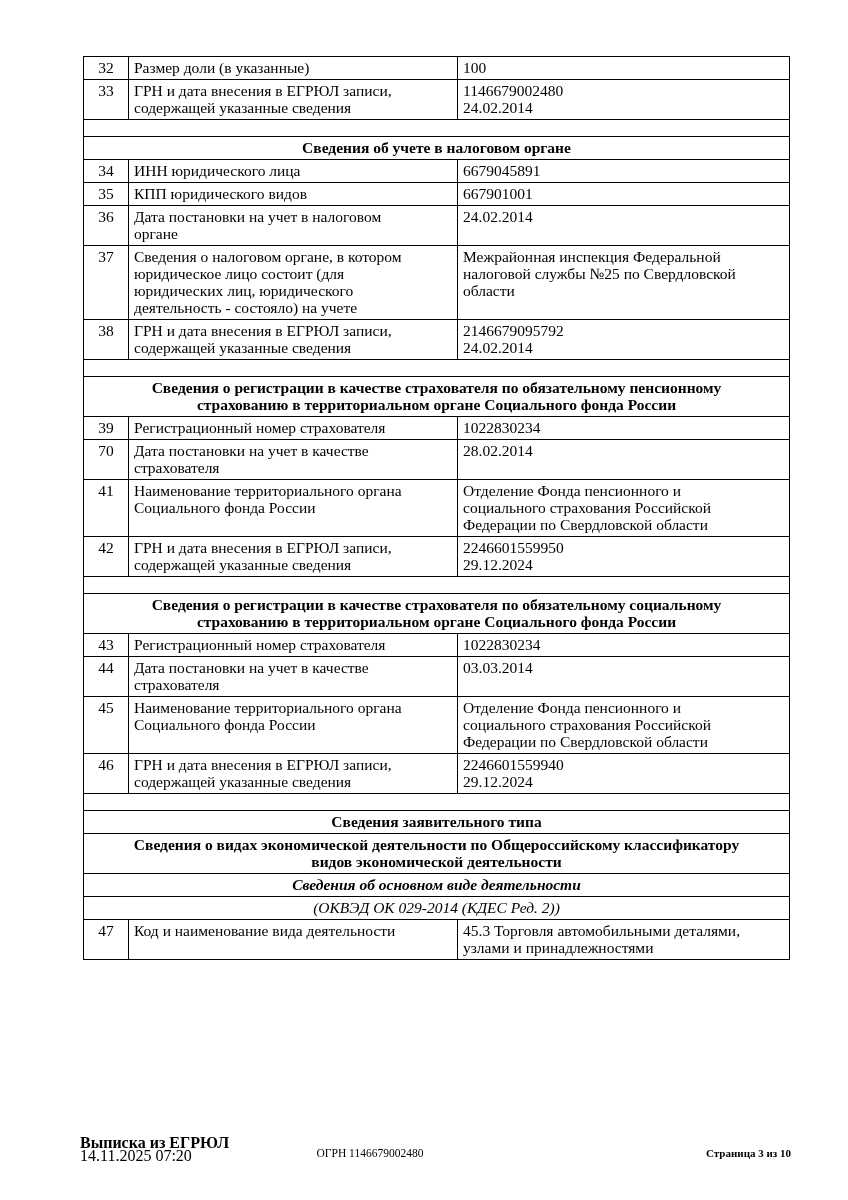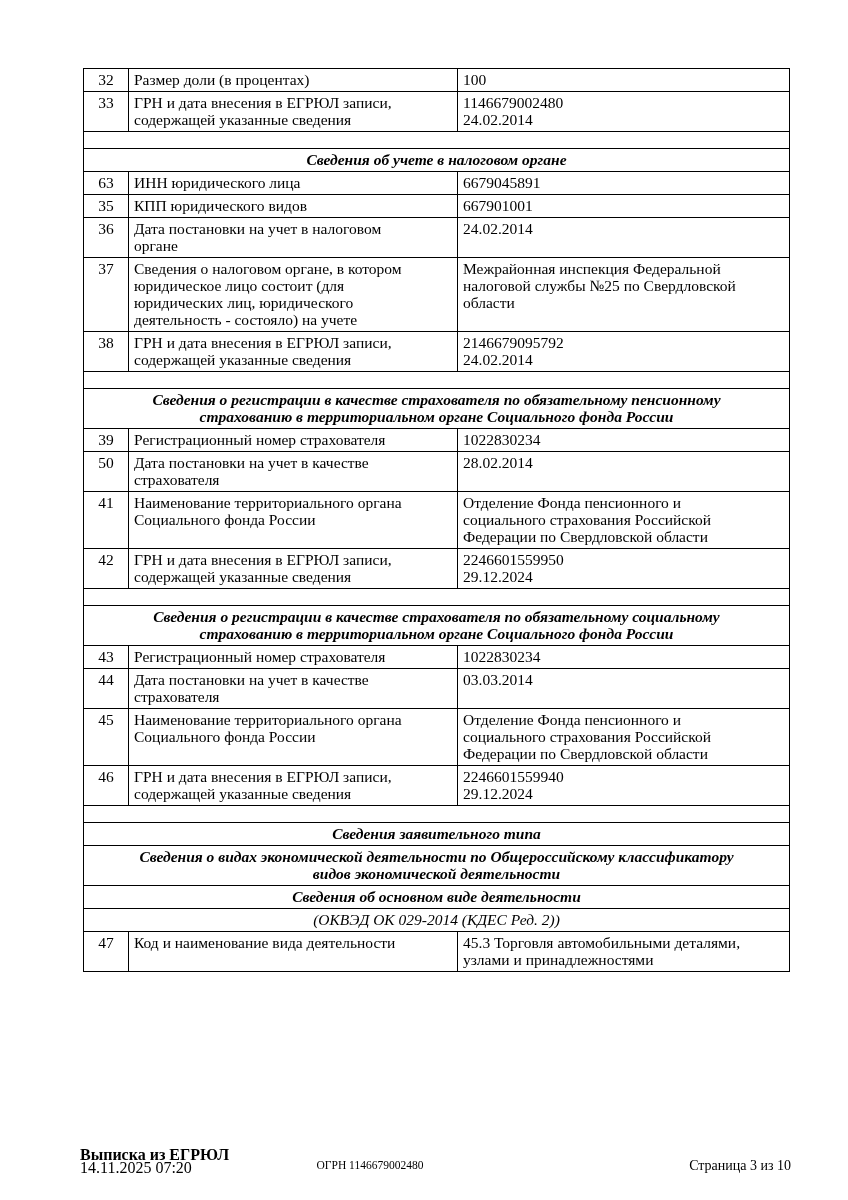--- a/index.html
+++ b/index.html
@@ -1,80 +1,80 @@
 <!DOCTYPE html>
 <html lang="ru"><head>
 <meta charset="utf-8">
 <style>
   html,body{margin:0;padding:0;}
   body{
     width:848px;height:1200px;position:relative;background:#ffffff;
     font-family:"Liberation Serif", serif;color:#000;
     -webkit-font-smoothing:antialiased;
   }
-  .sheet{position:absolute;inset:0;background:#fff;overflow:hidden;margin-top:12px;}
+  .sheet{position:absolute;inset:0;background:#fff;overflow:hidden;}
 
   table.egrul{
     position:absolute;left:83px;top:56px;width:706px;
     border-collapse:collapse;table-layout:fixed;
     font-size:15.5px;line-height:17px;
   }
   table.egrul td{
     border:1px solid #000;
     vertical-align:top;
     padding:2px 5px 3px 5px;
     white-space:pre-line;
     overflow:hidden;
   }
   td.num{text-align:center;padding-left:2px;padding-right:2px;}
-  td.header{text-align:center;font-weight:bold;padding-left:8px;padding-right:8px;font-style:italic;}
+  td.header{text-align:center;font-weight:bold;padding-left:8px;padding-right:8px;}
   td.header.bold-italic{font-style:italic;}
   td.header.italic-only{font-style:italic;font-weight:normal;}
   tr.spacer td{height:16px;padding:0;}
 
   .footer-left{position:absolute;left:80px;top:1136px;font-size:16px;line-height:13px;}
   .footer-left .b{font-weight:bold;}
   .footer-center{position:absolute;left:0;top:1147px;width:740px;text-align:center;font-size:11.5px;line-height:13px;}
-  .footer-right{position:absolute;right:57px;top:1147px;font-size:14px;line-height:13px;text-align:center;}
+  .footer-right{position:absolute;right:57px;top:1147px;font-size:11px;line-height:13px;text-align:center;font-weight:bold;}
 </style>
 </head>
 <body>
 
 <div class="sheet">
 
   <table class="egrul">
     <colgroup>
       <col style="width:45px">
       <col style="width:329px">
       <col style="width:332px">
     </colgroup>
     <tbody>
 
       <tr>
         <td class="num">32</td>
-        <td class="label">Размер доли (в процентах)</td>
+        <td class="label">Размер доли (в указанные)</td>
         <td class="value">100</td>
       </tr>
       <tr>
         <td class="num">33</td>
         <td class="label">ГРН и дата внесения в ЕГРЮЛ записи,
 содержащей указанные сведения</td>
         <td class="value">1146679002480
 24.02.2014</td>
       </tr>
 
       <tr class="spacer">
           <td colspan="3"></td>
         </tr>
 
       <tr>
         <td class="header" colspan="3">Сведения об учете в налоговом органе</td>
       </tr>
       <tr>
-        <td class="num">63</td>
+        <td class="num">34</td>
         <td class="label">ИНН юридического лица</td>
         <td class="value">6679045891</td>
       </tr>
       <tr>
         <td class="num">35</td>
         <td class="label">КПП юридического видов</td>
         <td class="value">667901001</td>
       </tr>
       <tr>
         <td class="num">36</td>
@@ -107,21 +107,21 @@
       <tr>
         <td class="header" colspan="3">Сведения о регистрации в качестве страхователя по обязательному пенсионному
 страхованию в территориальном органе Социального фонда России</td>
       </tr>
       <tr>
         <td class="num">39</td>
         <td class="label">Регистрационный номер страхователя</td>
         <td class="value">1022830234</td>
       </tr>
       <tr>
-        <td class="num">50</td>
+        <td class="num">70</td>
         <td class="label">Дата постановки на учет в качестве
 страхователя</td>
         <td class="value">28.02.2014</td>
       </tr>
       <tr>
         <td class="num">41</td>
         <td class="label">Наименование территориального органа
 Социального фонда России</td>
         <td class="value">Отделение Фонда пенсионного и
 социального страхования Российской

